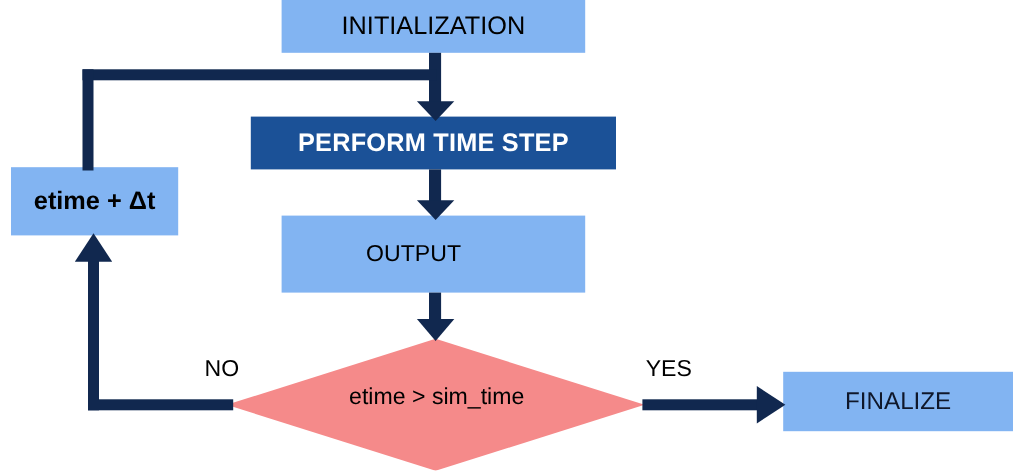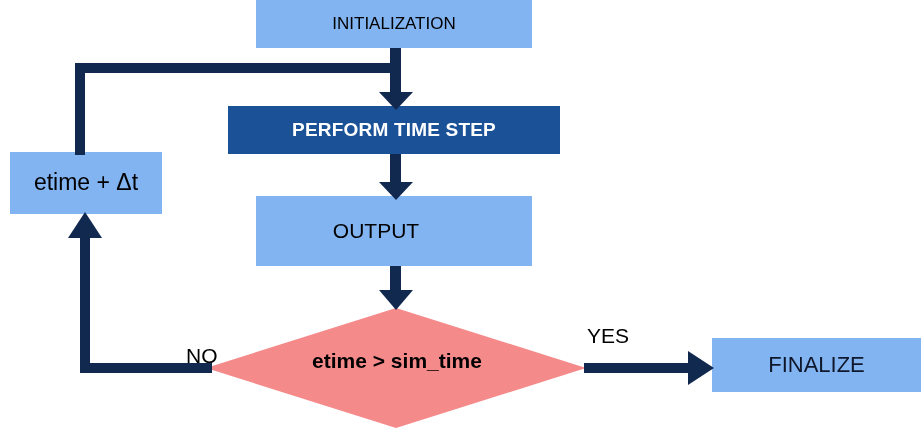--- a/index.html
+++ b/index.html
@@ -29,51 +29,51 @@
     display: flex;
     align-items: center;
     justify-content: center;
     flex-direction: column;
     text-align: center;
     pointer-events: none;
     line-height: 1.12;
   }
   .lbl-init {
     left: 256px; top: 0px; width: 276px; height: 48px;
-    font-size: 17px; color: #000000; font-weight: 400;
+    font-size: 23px; color: #000000; font-weight: 400;
   }
   .lbl-perform {
     left: 228px; top: 106px; width: 332px; height: 48px;
-    font-size: 19px; color: #ffffff; font-weight: bold;
+    font-size: 23px; color: #ffffff; font-weight: bold;
     letter-spacing: 0.2px;
   }
   .lbl-output {
     left: 256px; top: 196px; width: 240px; height: 70px;
     font-size: 21px; color: #000000; font-weight: 400;
   }
   .lbl-etime {
     left: 10px; top: 152px; width: 152px; height: 62px;
-    font-size: 23px; color: #000000; font-weight: normal;
+    font-size: 23px; color: #000000; font-weight: bold;
   }
   .lbl-decision {
     left: 232px; top: 346px; width: 330px; height: 30px;
-    font-size: 21px; color: #000000; font-weight: 700;
+    font-size: 21px; color: #000000; font-weight: 400;
   }
   .lbl-finalize {
     left: 712px; top: 338px; width: 209px; height: 54px;
     font-size: 22px; color: #0f172a; font-weight: 400;
   }
   .edge-label {
     position: absolute;
     font-size: 21px;
     color: #000000;
     pointer-events: none;
     white-space: nowrap;
   }
-  .lbl-no  { left: 186px; top: 324px; margin-top: 20px; }
+  .lbl-no  { left: 186px; top: 324px; }
   .lbl-yes { left: 587px; top: 324px; }
 </style>
 </head>
 <body>
 
 <div id="canvas">
 
   <svg id="flow-svg" viewBox="0 0 921 428">
 
     <rect x="256" y="0" width="276" height="48" fill="#82b4f2"></rect>

